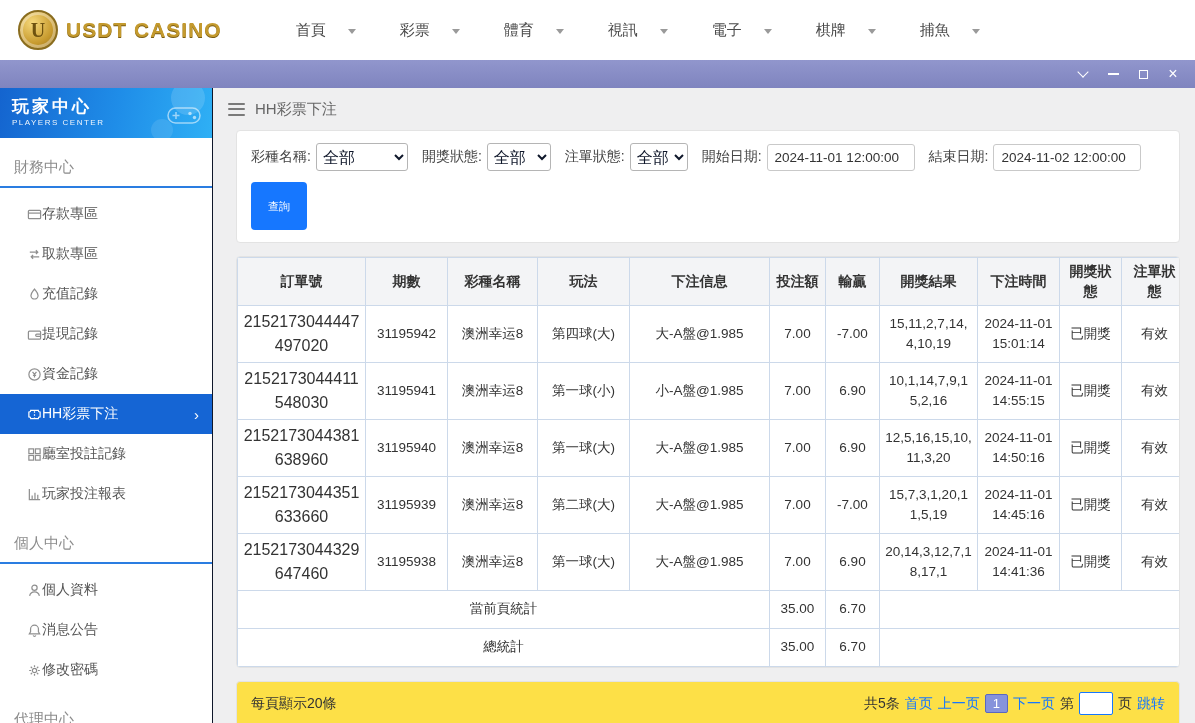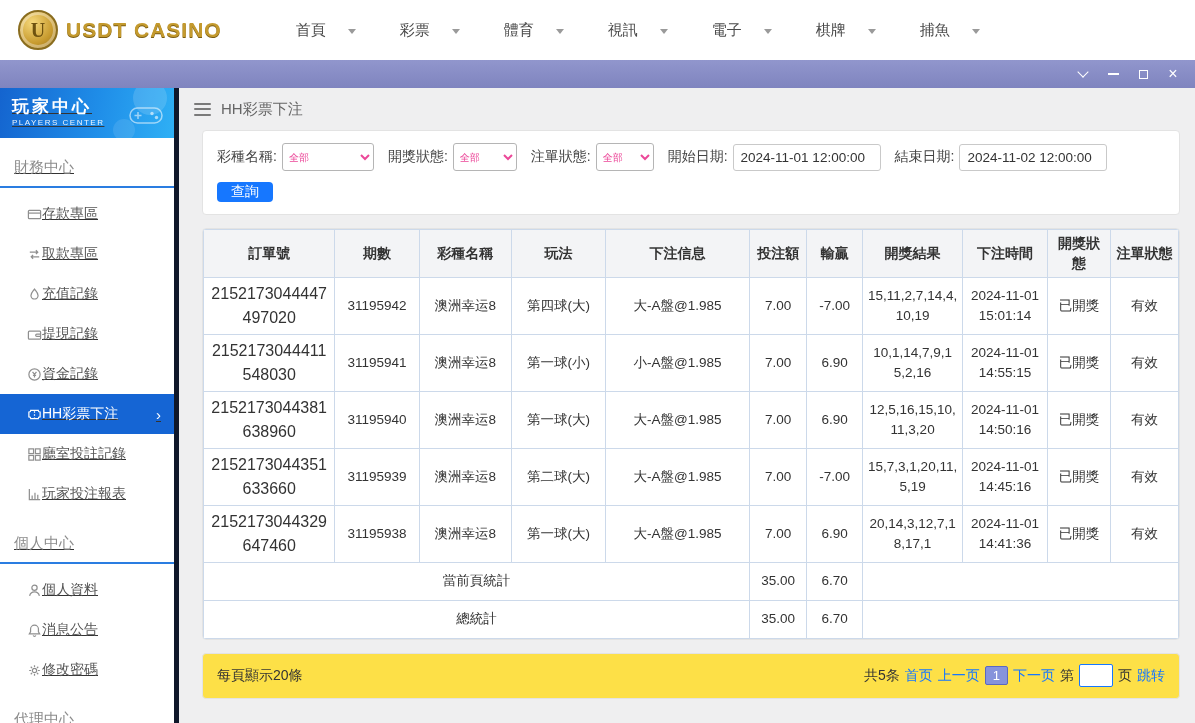--- a/index.html
+++ b/index.html
@@ -30,21 +30,21 @@
   .chev { width:8px; height:8px; border-right:1.6px solid #fff; border-bottom:1.6px solid #fff;
     transform:rotate(45deg); margin-top:-4px; }
   .minbar { width:11px; height:2px; background:#fff; }
   .maxbox { width:9px; height:9px; border:1.4px solid #fff; }
   .closex { font-size:16px; line-height:1; }
 
   
   .app-body { display:flex; height:635px; }
 
   
-  .sidebar { width:179px; background:#fff; border-right:5px solid #0f172a; flex:none; overflow:hidden;text-decoration:underline; }
+  .sidebar { width:213px; background:#fff; border-right:1px solid #0f172a; flex:none; overflow:hidden; }
   .side-hero { height:50px; background:linear-gradient(100deg,#1464cf 0%,#1f8de8 55%,#2fb0f5 100%);
     color:#fff; padding:7px 12px; position:relative; overflow:hidden; }
   .side-hero .t1 { font-size:17px; font-weight:bold; letter-spacing:3px; }
   .side-hero .t2 { font-size:8px; letter-spacing:1.5px; opacity:.92; }
   .hero-deco { position:absolute; right:2px; top:0; }
   .side-sec { margin-top:12px; }
   .sec-head { padding:8px 14px 9px; font-size:15px; color:#8c8c8c; border-bottom:2px solid #2a7de1; }
   .side-items { list-style:none; padding-top:6px; }
   .side-item { height:40px; display:flex; align-items:center; padding-left:27px; 
     font-size:14px; color:#555; cursor:pointer; }
@@ -59,27 +59,27 @@
   .hamb { width:17px; height:13px; display:inline-flex; flex-direction:column;
     justify-content:space-between; cursor:pointer; }
   .hamb i { height:2px; background:#7a7a7a; border-radius:1px; }
 
   .card { background:#fff; border:1px solid #e3e3e3; border-radius:4px;margin-left:8px; }
 
   .filter-card { padding:12px 14px; margin-bottom:13px; }
   .filter-row { display:flex; align-items:center; flex-wrap:wrap; font-size:14px; color:#444; }
   .fgroup { display:flex; align-items:center; margin-right:14px; }
   .fgroup label { margin-right:5px; }
-  .fgroup select { height:28px; border:1px solid #b5b5b5; border-radius:3px; font-size:10px;
-    color:#ec4899; background:#fff; padding:0 2px; }
+  .fgroup select { height:28px; border:1px solid #b5b5b5; border-radius:3px; font-size:16px;
+    color:#0f172a; background:#fff; padding:0 2px; }
   .sel-lottery { width:92px; } .sel-draw { width:64px; } .sel-order { width:58px; }
   .fgroup input.date { width:148px; height:27px; border:1px solid #c9c9c9; border-radius:3px;
     padding:0 7px; font-size:13.5px; color:#333; }
-  .btn-search { margin-top:11px; width:56px; height:20px; background:#1677ff; color:#fff;
-    border:none; border-radius:4px; font-size:14px; cursor:pointer; }
+  .btn-search { margin-top:11px; width:56px; height:48px; background:#1677ff; color:#fff;
+    border:none; border-radius:4px; font-size:11px; cursor:pointer; }
 
   
   .table-card { margin-bottom:13px; overflow:hidden; }
   table.bets { width:100%; border-collapse:collapse; table-layout:fixed; font-size:13.5px; }
   table.bets th, table.bets td { border:1px solid #ccd9ea; text-align:center; padding:3px 5px;
     word-break:break-all; line-height:1.45; }
   table.bets th { height:36px; background:#f3f4f6; font-size:14px; font-weight:bold; color:#333; }
   table.bets td { height:57px; color:#333; }
   td.cell-order { text-align:left; padding-left:8px; font-size:16px; }
   tr.sumrow td { height:38px; }

